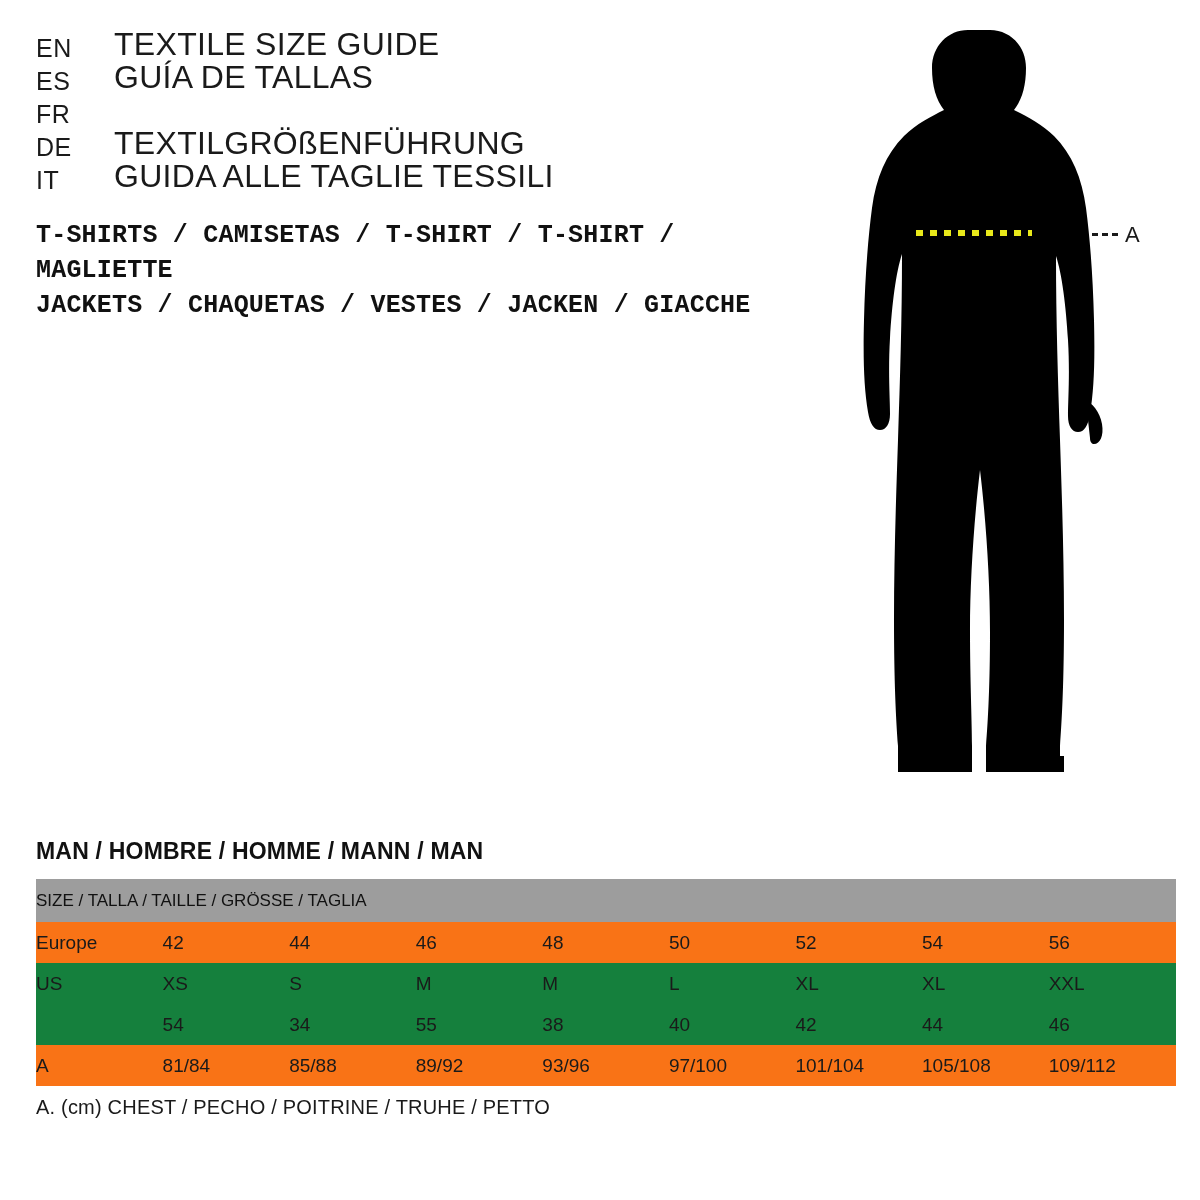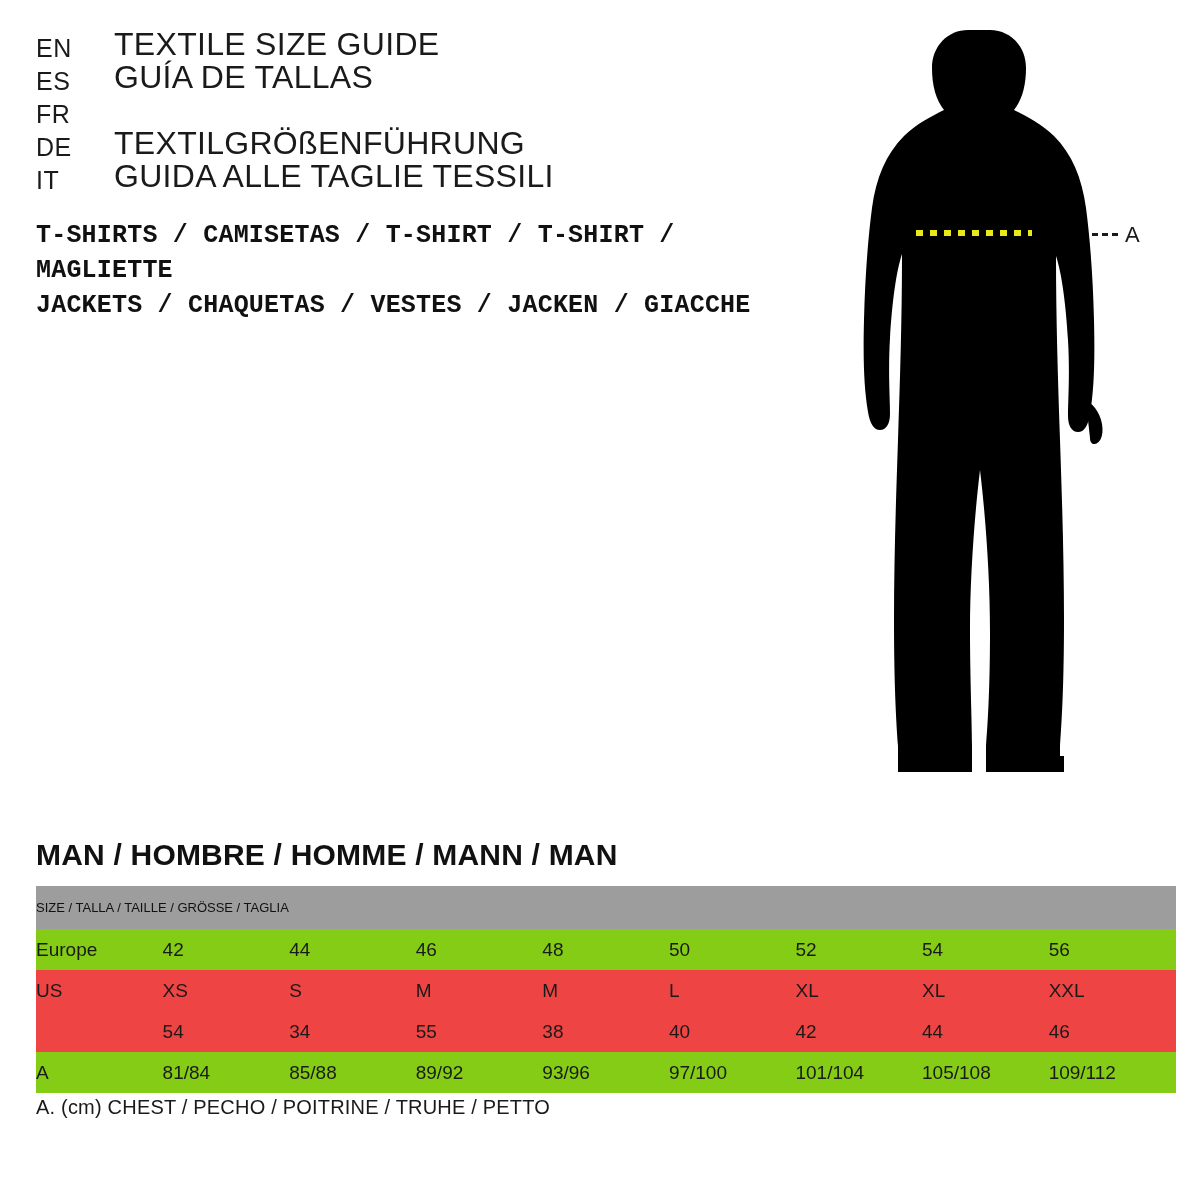--- a/index.html
+++ b/index.html
@@ -83,21 +83,21 @@
   }
 
   
   .table-section {
     position: absolute;
     left: 36px;
     top: 838px;
     width: 1140px;
   }
   .table-title {
-    font-size: 30px;
+    font-size: 23px;
     font-weight: bold;
     letter-spacing: 0.2px;
     margin-bottom: 14px;
     color: #111111;
   }
   table.size-table {
     border-collapse: collapse;
     width: 1140px;
     table-layout: fixed;
     font-size: 19px;
@@ -111,30 +111,30 @@
     text-align: left;
     padding-left: 8px;
     width: 160px;
   }
   td.val {
     text-align: left;
   }
   tr.header-row td {
     background: #9d9d9d;
     color: #111111;
-    font-size: 13px;
+    font-size: 17px;
     height: 31px;
     margin-left: 40px;
   }
   tr.band td {
-    background: #ef4444;
+    background: #15803d;
     margin-top: 32px;
   }
   tr.white td {
-    background: #84cc16;
+    background: #f97316;
   }
   .footnote {
     position: absolute;
     left: 36px;
     top: 1096px;
     font-size: 20px;
     letter-spacing: 0.2px;
     color: #1a1a1a;
     text-align: right;
   }

